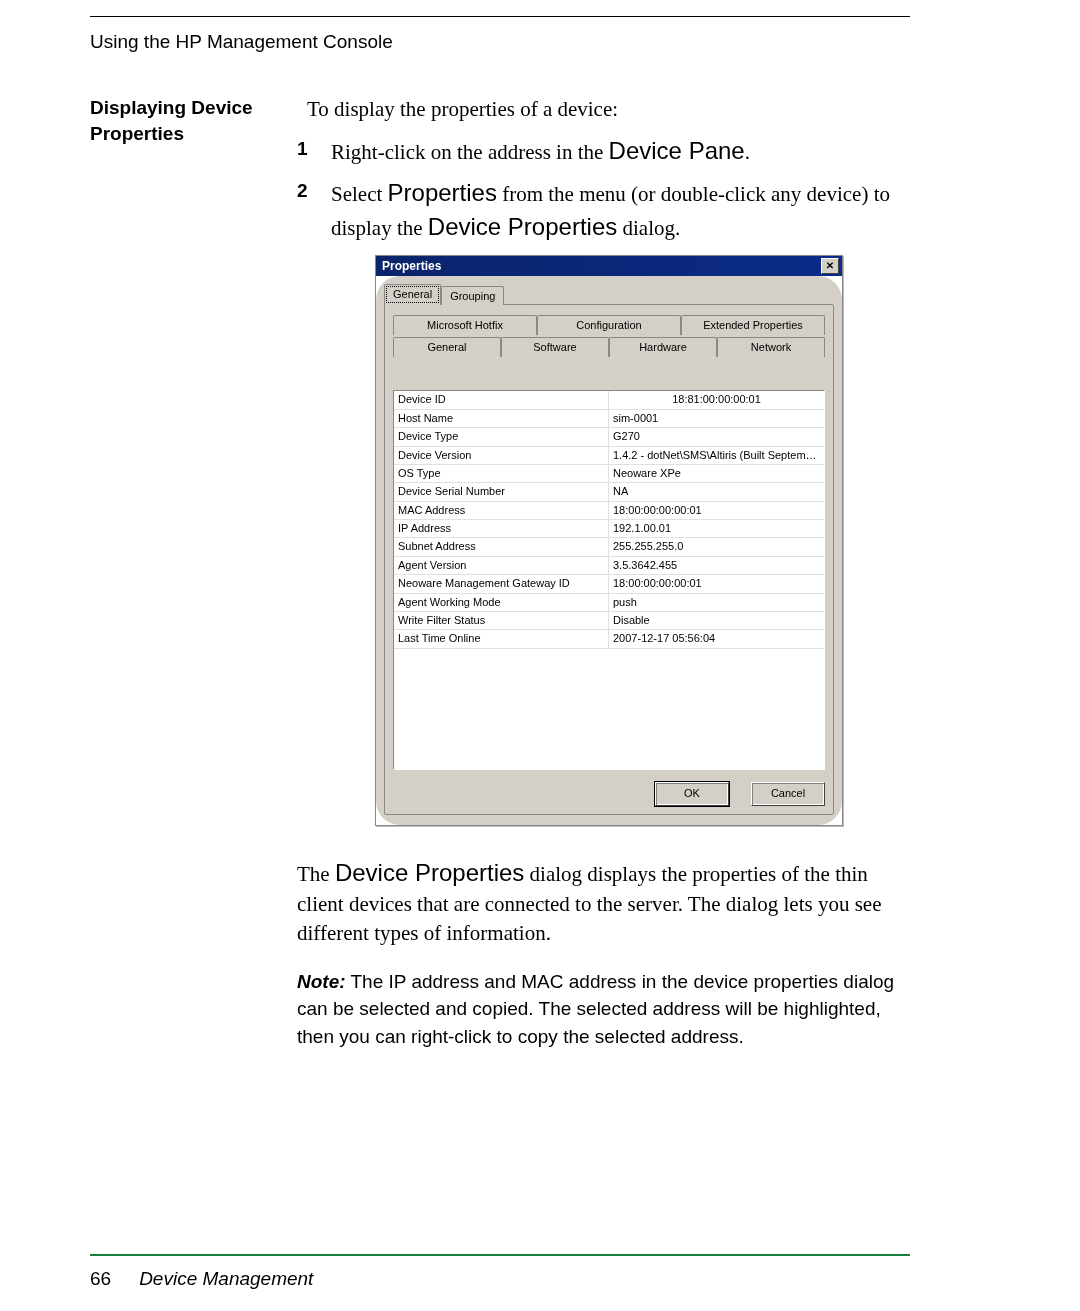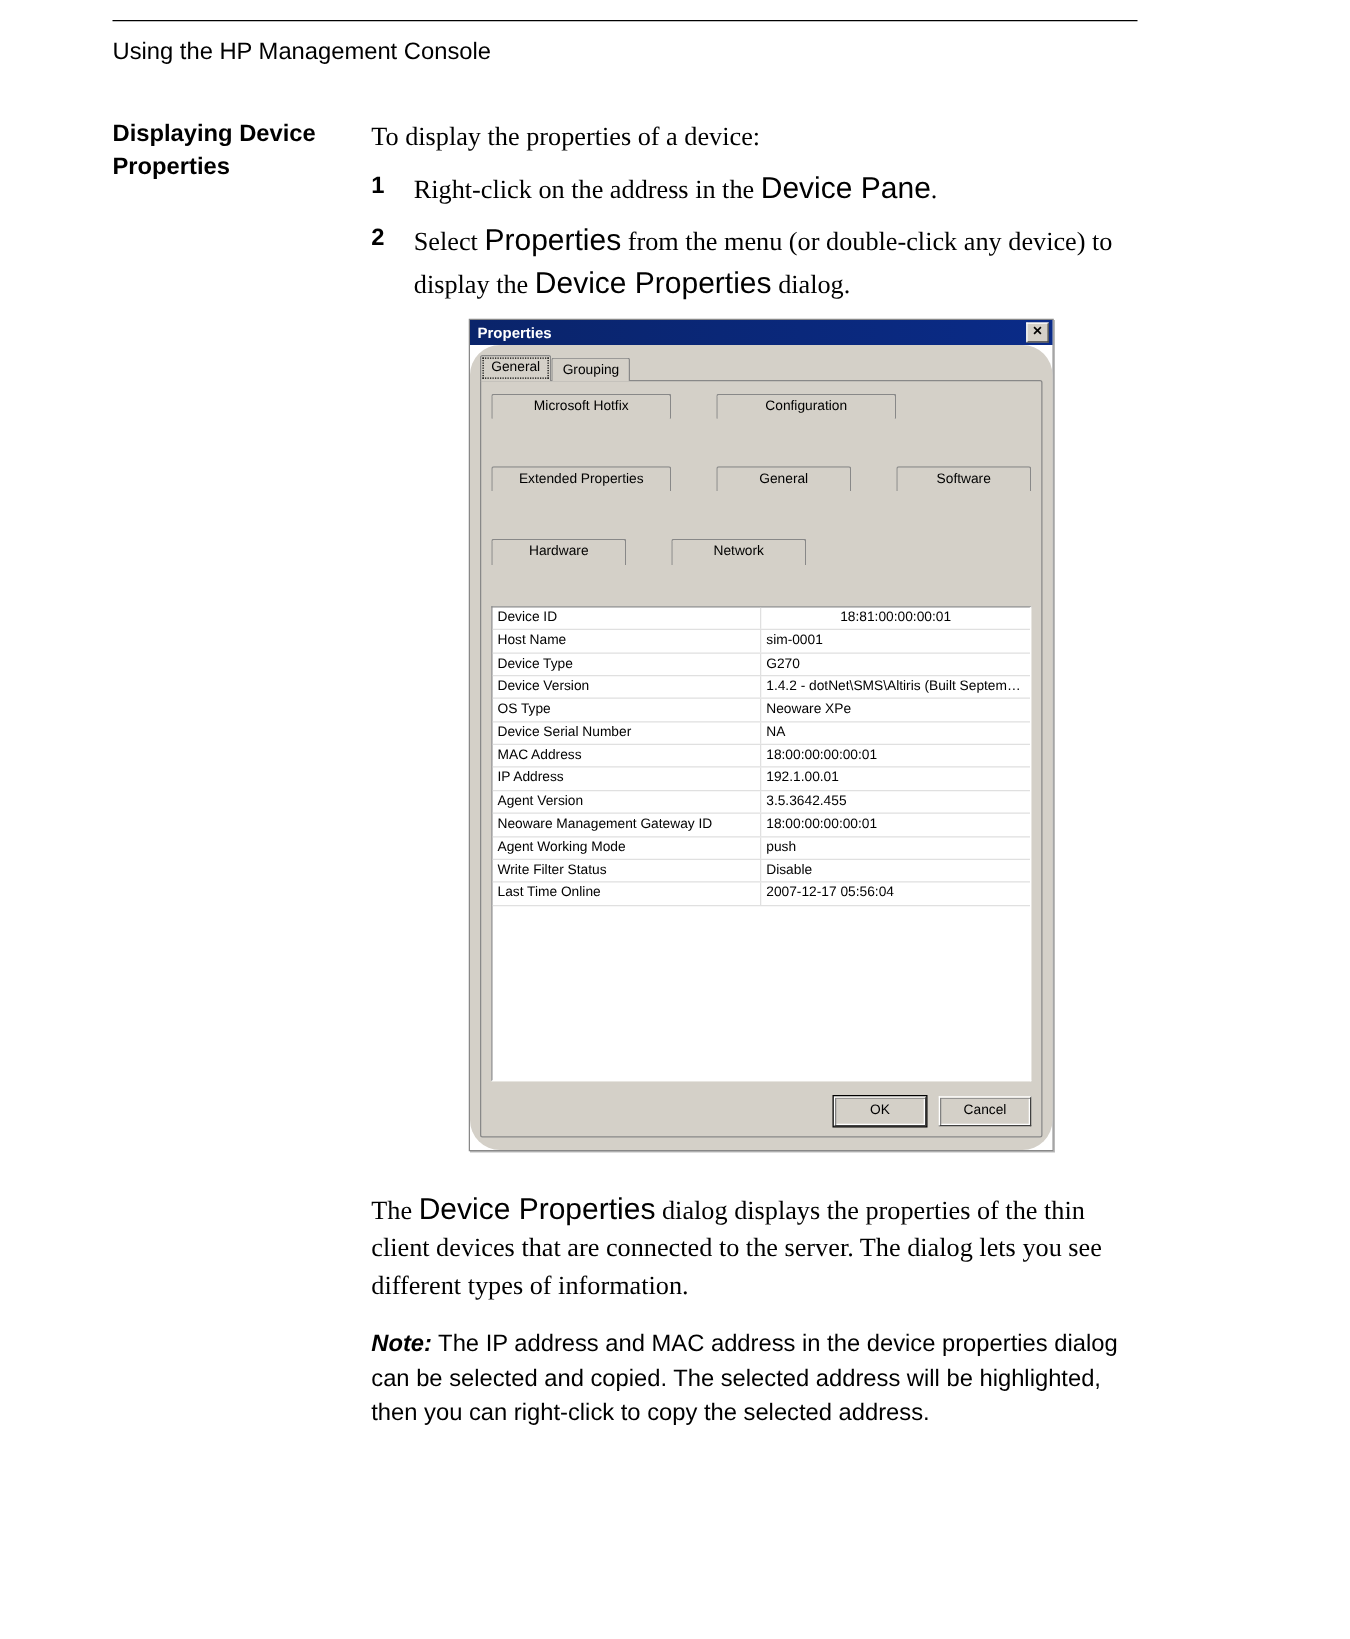--- a/index.html
+++ b/index.html
@@ -38,21 +38,21 @@
     font-size: 19px;
     line-height: 1.35;
     padding-right: 12px;
   }
   .body-text {
     flex: 1 1 auto;
     font-size: 21px;
     line-height: 1.4;
   }
   .body-text .intro {
-    margin: 0 0 10px 0;
+    margin: 0 0 10px 10px;
   }
   .step {
     display: flex;
     margin: 0 0 8px 0;
   }
   .step-num {
     font-family: Arial, "Helvetica Neue", Helvetica, sans-serif;
     font-weight: 700;
     font-size: 19px;
     width: 34px;
@@ -147,21 +147,20 @@
     z-index: 1;
   }
   .inner-tabs {
     display: flex;
     flex-wrap: wrap;
     width: 100%;
     margin-bottom: -1px;
     position: relative;
     z-index: 2;
     align-items: flex-end;
-    gap: 36px;
   }
   .inner-tab {
     flex: 0 0 33.3333%;
     box-sizing: border-box;
     background: #d4d0c8;
     border: 1px solid #888;
     border-bottom: none;
     border-top-left-radius: 2px;
     border-top-right-radius: 2px;
     font-size: 11px;
@@ -204,21 +203,21 @@
     white-space: nowrap;
     overflow: hidden;
     text-overflow: ellipsis;
   }
   .first-val {
     text-align: center;
   }
   .dlg-btnrow {
     display: flex;
     justify-content: flex-end;
-    gap: 10px;
+    gap: 22px;
     margin-top: 12px;
   }
   .win-btn {
     width: 72px;
     height: 22px;
     background: #d4d0c8;
     border: 1px solid #404040;
     border-top-color: #fff;
     border-left-color: #fff;
     font-family: Tahoma, Arial, sans-serif;
@@ -337,20 +336,24 @@
                   </div>
                 <div class="prop-row">
                     <div class="prop-key">MAC Address</div>
                     <div class="prop-val">18:00:00:00:00:01</div>
                   </div>
                 <div class="prop-row">
                     <div class="prop-key">IP Address</div>
                     <div class="prop-val">192.1.00.01</div>
                   </div>
                 <div class="prop-row">
+                    <div class="prop-key">Subnet Address</div>
+                    <div class="prop-val">255.255.255.0</div>
+                  </div>
+                <div class="prop-row">
                     <div class="prop-key">Agent Version</div>
                     <div class="prop-val">3.5.3642.455</div>
                   </div>
                 <div class="prop-row">
                     <div class="prop-key">Neoware Management Gateway ID</div>
                     <div class="prop-val">18:00:00:00:00:01</div>
                   </div>
                 <div class="prop-row">
                     <div class="prop-key">Agent Working Mode</div>
                     <div class="prop-val">push</div>

